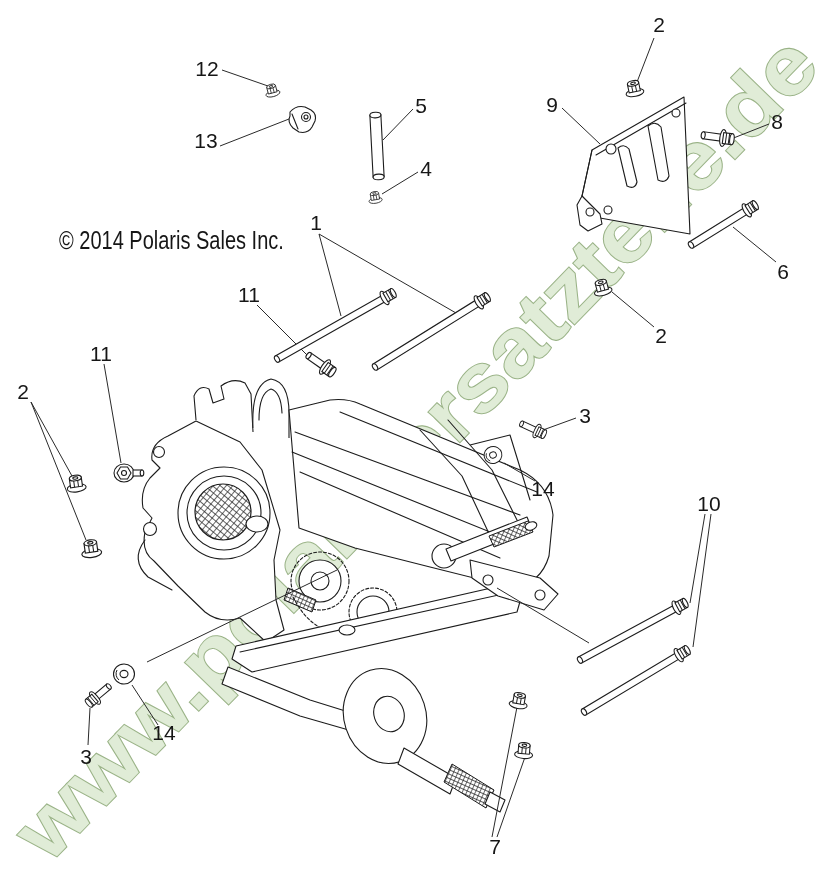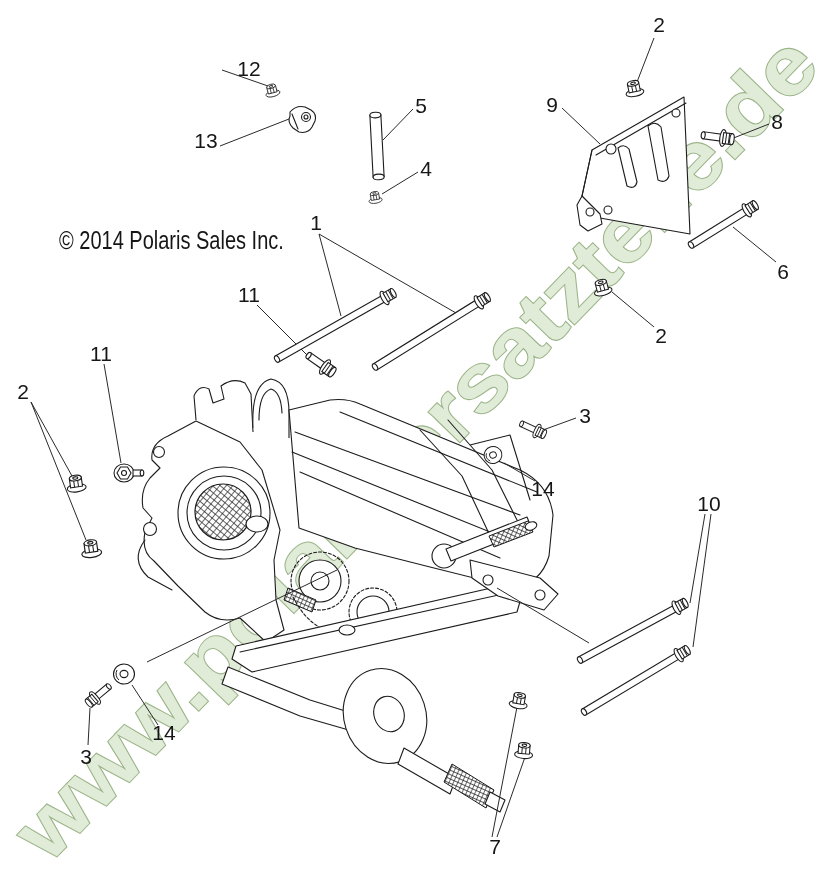--- a/index.html
+++ b/index.html
@@ -301,21 +301,21 @@
         </g>
         <g transform="translate(124,674) rotate(0) scale(1)">
           <ellipse fill="#ffffff" stroke="#1c1c1c" stroke-width="1.1" cx="0" cy="0" rx="10.5" ry="10"></ellipse>
           <ellipse fill="#ffffff" stroke="#1c1c1c" stroke-width="1.1" cx="0" cy="0" rx="4" ry="3.6"></ellipse>
           <path d="M-7,-4 A8,8 0 0 0 -5,6" stroke="#1c1c1c" fill="none" stroke-width="1"></path>
         </g>
       </g>
   </svg>
 
   <div id="labels">
-      <div class="callout" style="left: 207px; top: 68px; margin-left: 42px;">12</div>
+      <div class="callout" style="left: 207px; top: 68px;">12</div>
       <div class="callout" style="left: 206px; top: 140px;">13</div>
       <div class="callout" style="left: 421px; top: 105px;">5</div>
       <div class="callout" style="left: 426px; top: 168px;">4</div>
       <div class="callout" style="left: 659px; top: 24px;">2</div>
       <div class="callout" style="left: 552px; top: 104px;">9</div>
       <div class="callout" style="left: 777px; top: 121px;">8</div>
       <div class="callout" style="left: 783px; top: 271px;">6</div>
       <div class="callout" style="left: 316px; top: 222px;">1</div>
       <div class="callout" style="left: 249px; top: 294px;">11</div>
       <div class="callout" style="left: 101px; top: 353px;">11</div>

